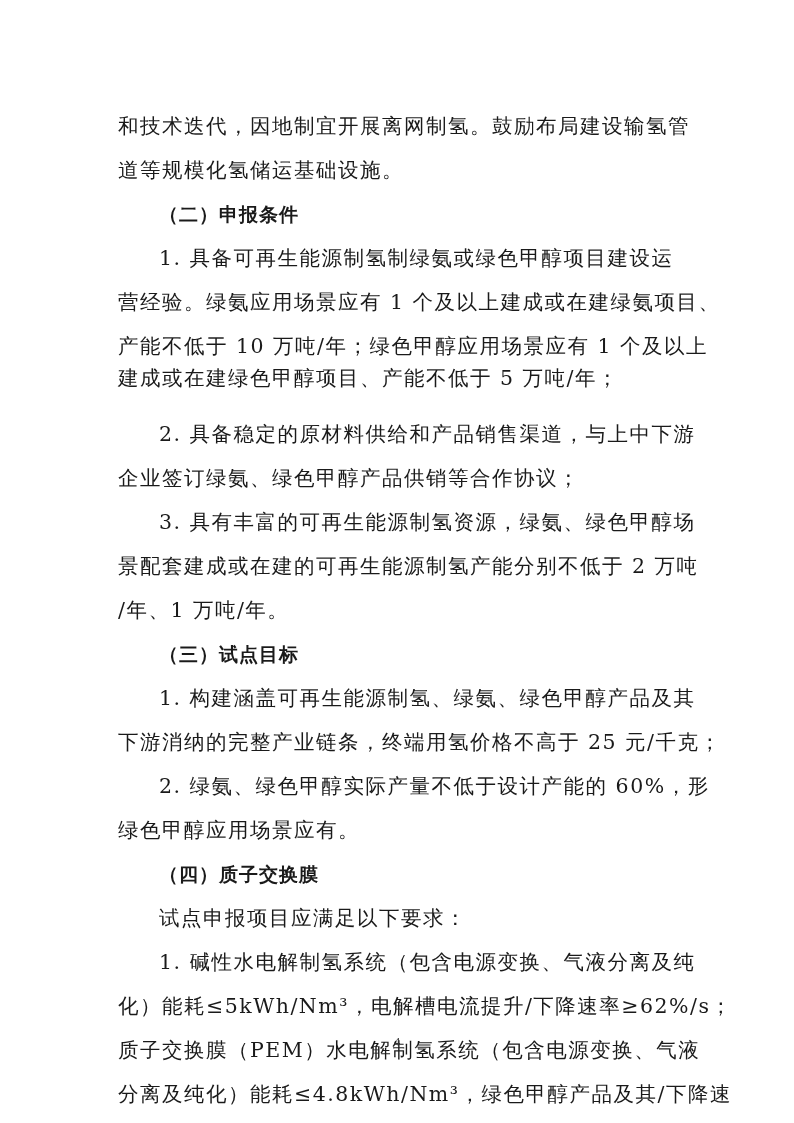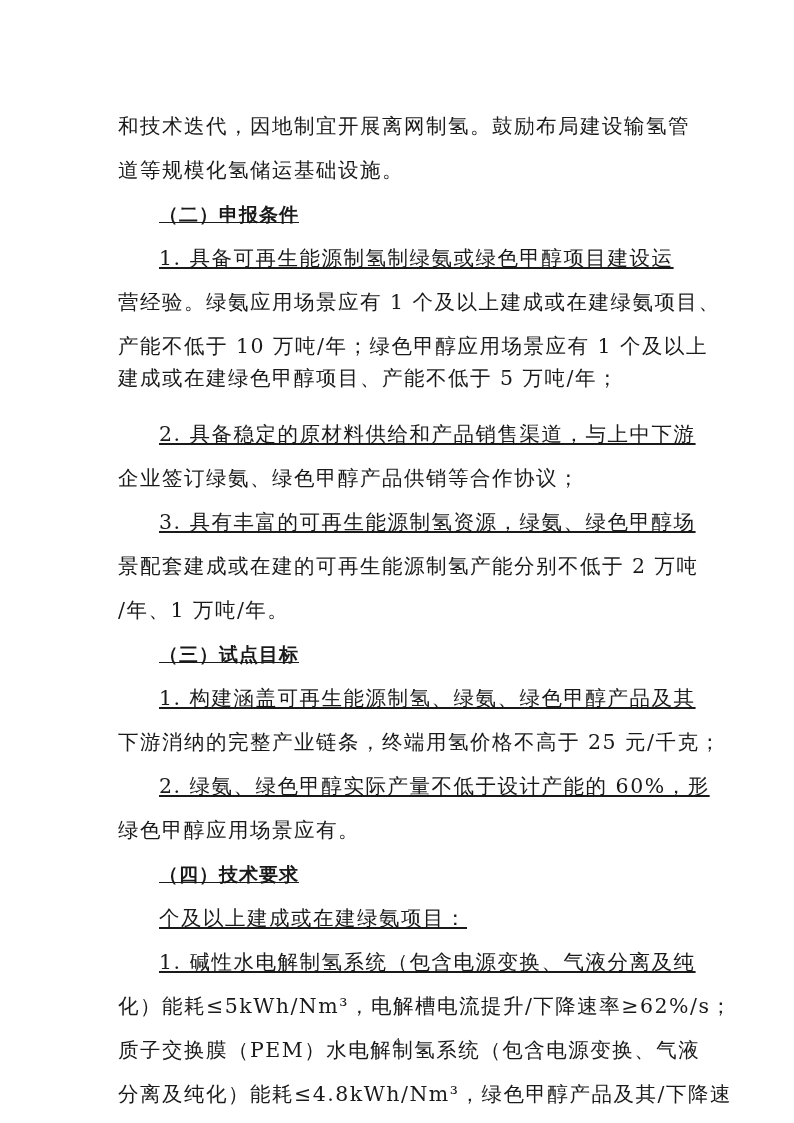--- a/index.html
+++ b/index.html
@@ -29,21 +29,21 @@
     }
     .line {
       position: absolute;
       left: 0;
       height: 44px;
       font-size: 20.5px;
       line-height: 44px;
       white-space: nowrap;
       letter-spacing: 1.5px;
     }
-    .indent { left: 41px; text-decoration: underline; }
+    .indent { left: 41px; }
     .heading {
       font-family: "DejaVu Sans", "Liberation Sans", sans-serif;
       font-weight: bold;
       font-size: 19px;
       letter-spacing: 1px;
     }
     .page-number {
       position: absolute;
       left: 387px;
       top: 1034px;
@@ -78,23 +78,23 @@
     <div class="line" style="top:484px;">/年、1 万吨/年。</div>
 
     <div class="line heading indent" style="top:528px;">（三）试点目标</div>
 
     <div class="line indent" style="top:572px;">1. 构建涵盖可再生能源制氢、绿氨、绿色甲醇产品及其</div>
     <div class="line" style="top:616px;">下游消纳的完整产业链条，终端用氢价格不高于 25 元/千克；</div>
 
     <div class="line indent" style="top:660px;">2. 绿氨、绿色甲醇实际产量不低于设计产能的 60%，形</div>
     <div class="line" style="top:704px;">绿色甲醇应用场景应有。</div>
 
-    <div class="line heading indent" style="top:748px;">（四）技术要求</div>
+    <div class="line heading indent" style="top:748px;">（四）质子交换膜</div>
 
-    <div class="line indent" style="top:792px;">个及以上建成或在建绿氨项目：</div>
+    <div class="line indent" style="top:792px;">试点申报项目应满足以下要求：</div>
 
     <div class="line indent" style="top:836px;">1. 碱性水电解制氢系统（包含电源变换、气液分离及纯</div>
     <div class="line" style="top:880px;">化）能耗≤5kWh/Nm³，电解槽电流提升/下降速率≥62%/s；</div>
     <div class="line" style="top:924px;text-align:right;">质子交换膜（PEM）水电解制氢系统（包含电源变换、气液</div>
     <div class="line" style="top:968px;">分离及纯化）能耗≤4.8kWh/Nm³，绿色甲醇产品及其/下降速</div>
   </div>
 
   <div class="page-number">4</div>
 </div>
 

